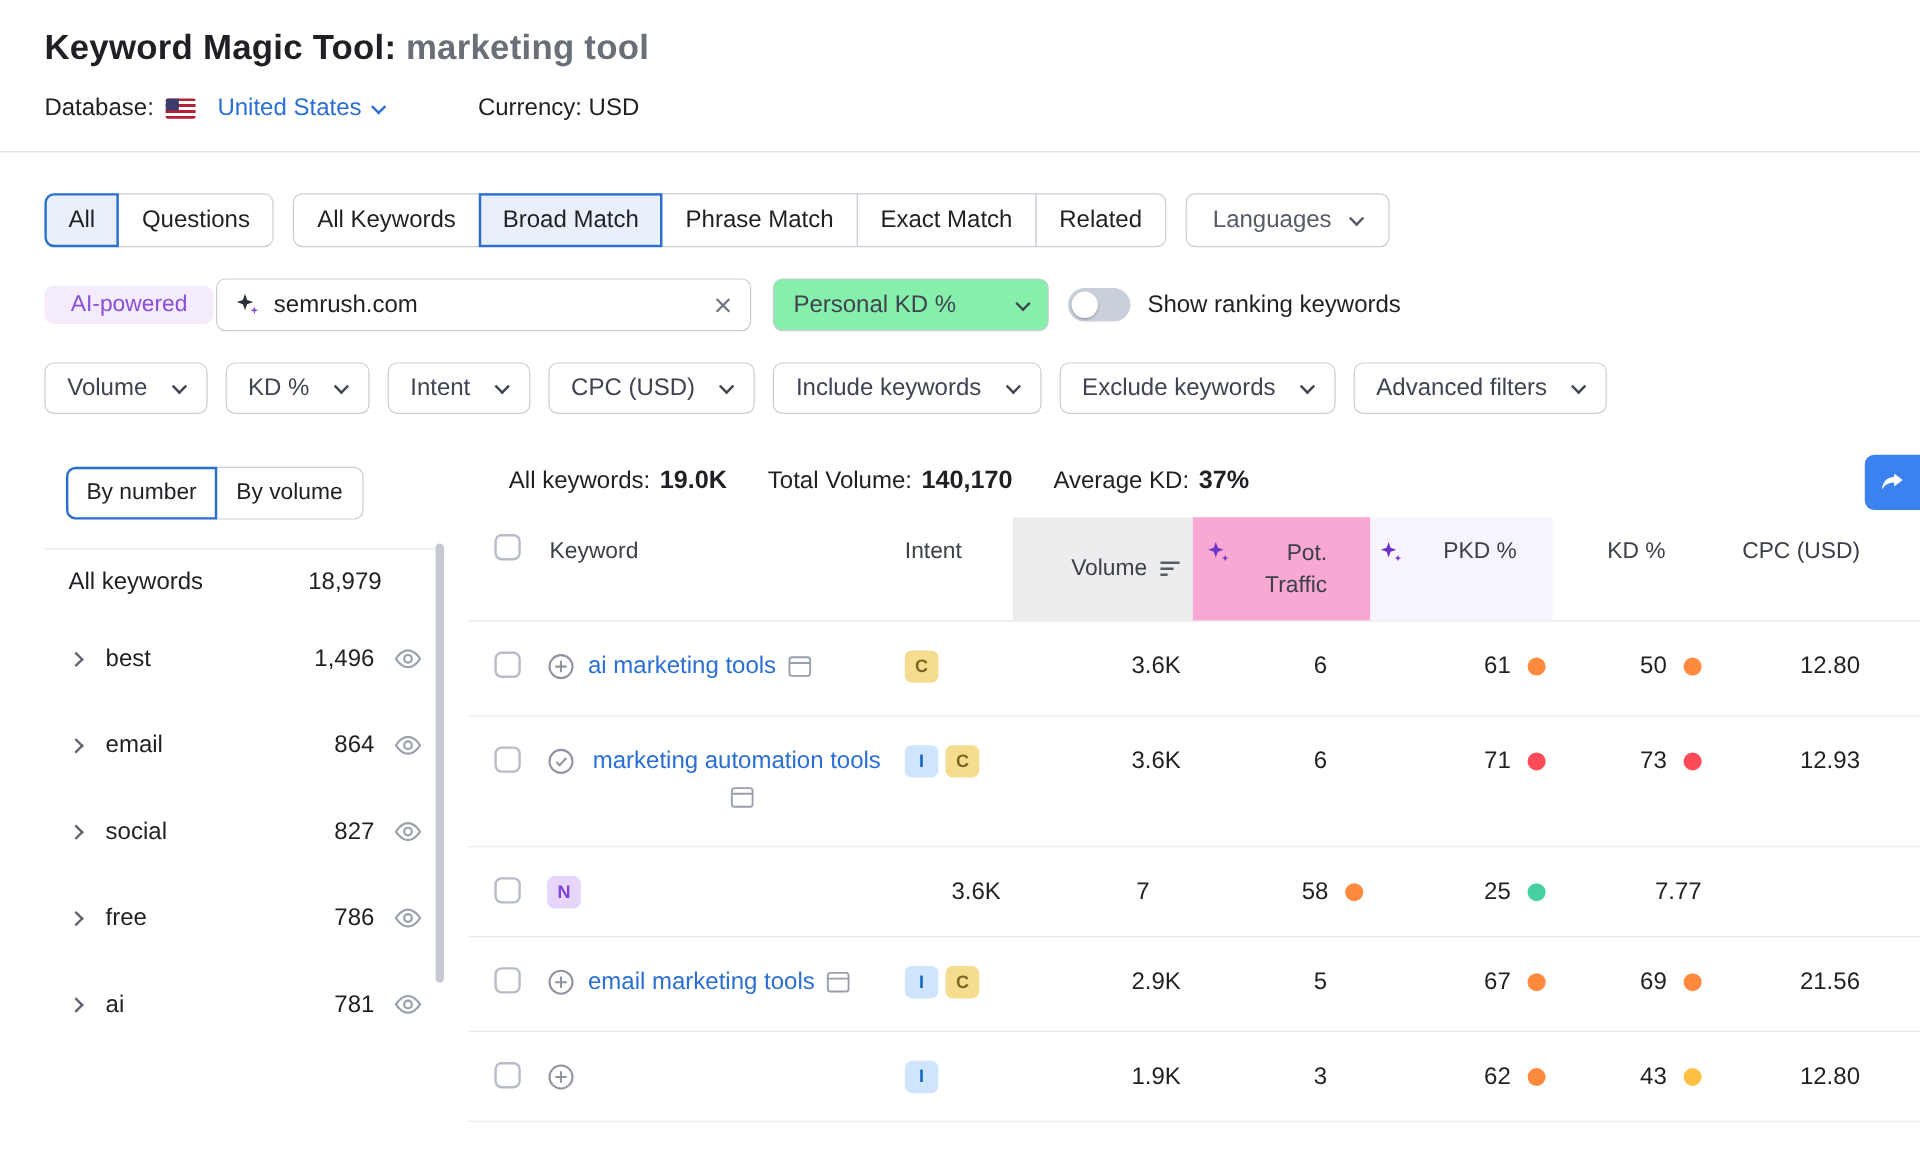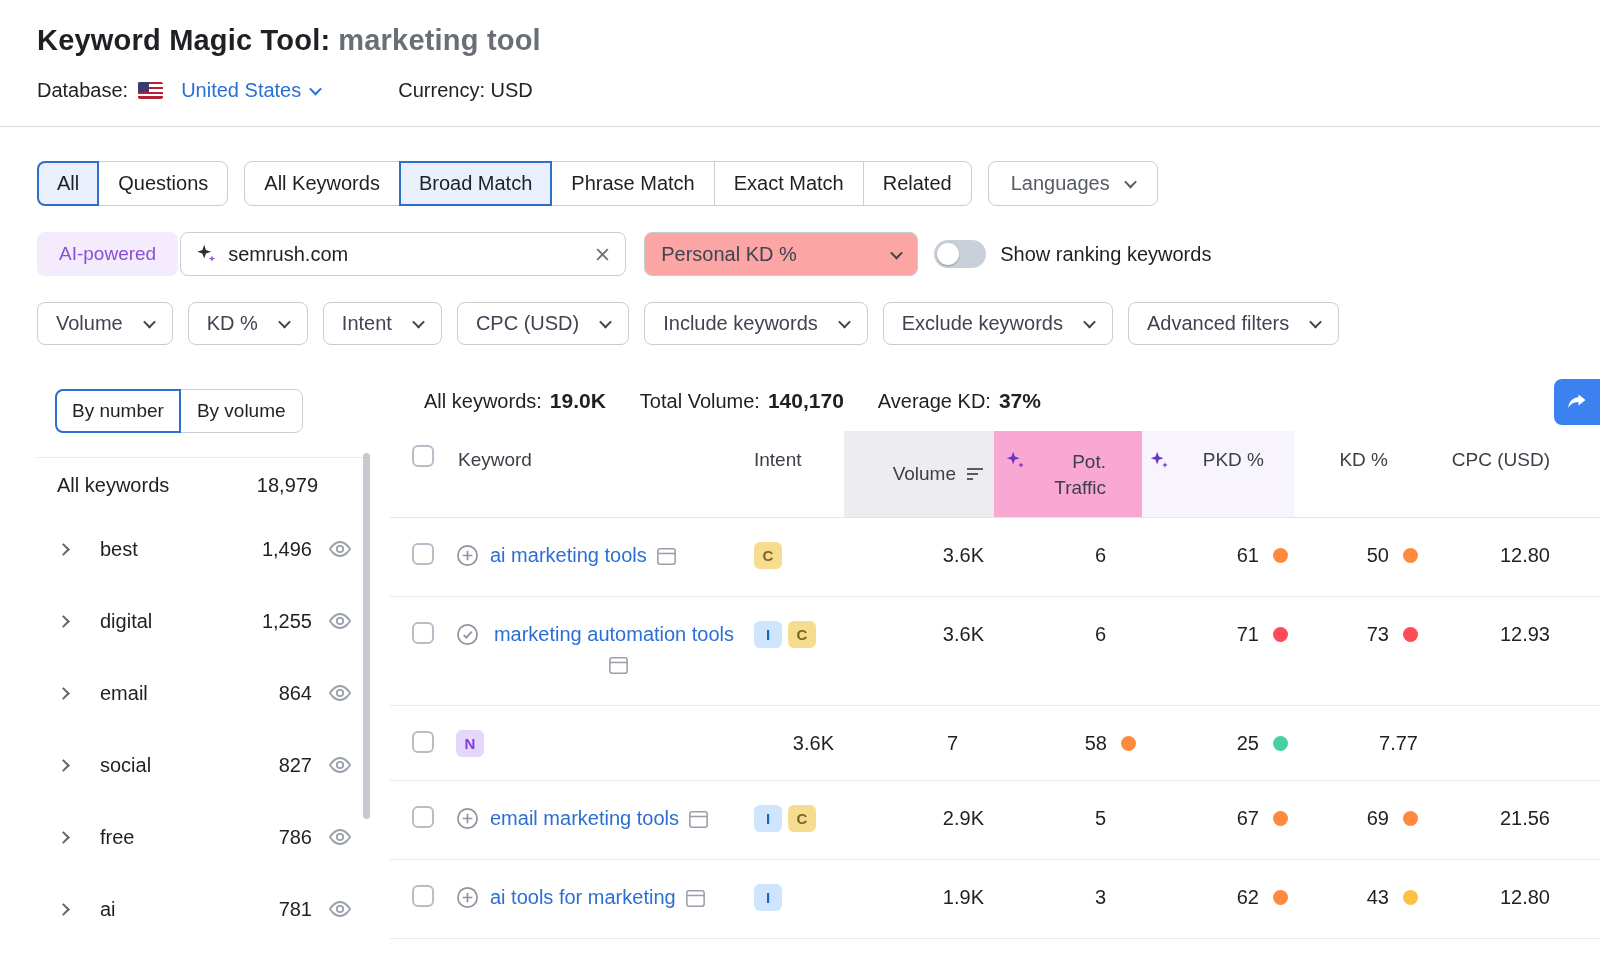--- a/index.html
+++ b/index.html
@@ -35,28 +35,28 @@
     padding:10px 19px; margin-left:-1px; cursor:pointer; position:relative; }
   .tab:first-child { border-radius:8px 0 0 8px; margin-left:0; }
   .tab:last-child { border-radius:0 8px 8px 0; }
   .tab:only-child { border-radius:8px; }
   .tab-active { border:2px solid #2a6ed0; background:#e9f0fb; padding:9px 18px; z-index:1; }
   .languages-btn { font-family:inherit; font-size:20px; color:#565b66; background:#fff; border:1px solid #c9cdd6;
     border-radius:8px; padding:10px 22px; display:flex; align-items:center; gap:16px; cursor:pointer; }
 
   
   .search-row { display:flex; align-items:center; padding:26px 37px 0 37px; }
-  .ai-badge { height:44px; display:flex; align-items:center; padding:0 22px; background:#f4ebfd; color:#8a4fd8;
+  .ai-badge { height:32px; display:flex; align-items:center; padding:0 22px; background:#f4ebfd; color:#8a4fd8;
     font-size:19px; border-radius:8px; margin-right:2px; }
   .search-box { width:446px; height:44px; border:1px solid #c8ccd5; border-radius:8px; display:flex;
     align-items:center; padding:0 14px; gap:11px; background:#fff; }
   .search-box .q { flex:1; font-size:20px; color:#1f2024; }
   .clear-btn { cursor:pointer; display:flex; align-items:center; }
-  .pkd-select { margin-left:18px; width:274px; height:44px; border:1px solid #c8ccd5; border-radius:8px;
-    background:#fca5a5; display:flex; align-items:center; justify-content:space-between; padding:0 16px;
+  .pkd-select { margin-left:18px; width:230px; height:44px; border:1px solid #c8ccd5; border-radius:8px;
+    background:#86efac; display:flex; align-items:center; justify-content:space-between; padding:0 16px;
     font-family:inherit; font-size:20px; color:#3f4450; cursor:pointer; }
   .toggle { margin-left:16px; width:52px; height:28px; border-radius:14px; background:#cad0da; position:relative;
     cursor:pointer; flex:0 0 auto; }
   .toggle::after { content:""; position:absolute; left:3px; top:3px; width:22px; height:22px; border-radius:50%;
     background:#fff; box-shadow:0 1px 2px rgba(0,0,0,.3); }
   .toggle-label { margin-left:14px; font-size:20px;text-align:center; }
 
   
   .filters-row { display:flex; align-items:center; gap:15px; padding:26px 37px 0 37px; }
   .filter-btn { font-family:inherit; font-size:20px; color:#3f4450; background:#fff; border:1px solid #c8ccd5;
@@ -69,21 +69,21 @@
   .sidebar { width:327px; flex:0 0 auto; position:relative; padding-top:18px; }
   .seg { display:flex; margin-left:18px; }
   .seg-btn { font-family:inherit; font-size:19px; color:#1f2024; background:#fff; border:1px solid #c9cdd6;
     padding:10px 16px; margin-left:-1px; cursor:pointer; }
   .seg-btn:first-child { border-radius:8px 0 0 8px; margin-left:0; }
   .seg-btn:last-child { border-radius:0 8px 8px 0; }
   .seg-active { border:2px solid #2a6ed0; background:#fff; padding:9px 15px; z-index:1; position:relative; }
   .all-kw-row { margin-top:24px; border-top:1px solid #e8e9ec; height:56px; display:flex; align-items:center;
     justify-content:space-between; padding:0 46px 0 20px; font-size:20px; }
   .kg-row { height:72px; display:flex; align-items:center; padding:0 12px 0 22px; cursor:pointer; color:#60656e; }
-  .kg-label { margin-left:32px; font-size:20px; color:#1f2024; }
+  .kg-label { margin-left:20px; font-size:20px; color:#1f2024; }
   .kg-count { margin-left:auto; font-size:20px; color:#1f2024; }
   .kg-eye { margin-left:16px; display:flex; align-items:center; }
   .side-scrollbar { position:absolute; right:-6px; top:82px; width:7px; height:366px; border-radius:4px;
     background:#c6c9cf; }
 
   
   .results { flex:1; min-width:0; margin-left:26px; }
   .summary-bar { display:flex; align-items:center; padding:18px 0 18px 34px; font-size:20px; position:relative; }
   .sum-pair { margin-right:34px; }
   .sum-pair b { margin-left:8px; font-size:21px; }
@@ -251,31 +251,20 @@
     <span class="kg-label">best</span>
     <span class="kg-count">1,496</span>
     <span class="kg-eye">
       <svg width="24" height="24" viewBox="0 0 24 24" fill="none" stroke="#9aa0ab" stroke-width="1.8">
         <path d="M2 12s4-7 10-7 10 7 10 7-4 7-10 7S2 12 2 12z"></path>
                 <circle cx="12" cy="12" r="3.2"></circle>
       </svg>
     </span>
   </div>
 
-  <div class="kg-row">
-    <span class="chev chev-right"></span>
-    <span class="kg-label">digital</span>
-    <span class="kg-count">1,255</span>
-    <span class="kg-eye">
-      <svg width="24" height="24" viewBox="0 0 24 24" fill="none" stroke="#9aa0ab" stroke-width="1.8">
-        <path d="M2 12s4-7 10-7 10 7 10 7-4 7-10 7S2 12 2 12z"></path>
-                <circle cx="12" cy="12" r="3.2"></circle>
-      </svg>
-    </span>
-  </div>
 
   <div class="kg-row">
     <span class="chev chev-right"></span>
     <span class="kg-label">email</span>
     <span class="kg-count">864</span>
     <span class="kg-eye">
       <svg width="24" height="24" viewBox="0 0 24 24" fill="none" stroke="#9aa0ab" stroke-width="1.8">
         <path d="M2 12s4-7 10-7 10 7 10 7-4 7-10 7S2 12 2 12z"></path>
                 <circle cx="12" cy="12" r="3.2"></circle>
       </svg>
@@ -500,24 +489,20 @@
       <span class="checkbox"></span>
     </div>
     <div class="cell c-keyword">
       <span class="row-add">
         <svg width="23" height="23" viewBox="0 0 24 24" fill="none" stroke="#8f949e" stroke-width="1.8">
           <circle cx="12" cy="12" r="10"></circle>
                   <path d="M12 7v10M7 12h10"></path>
         </svg>
       </span>
 
-      <span class="kw-wrap"><a class="kw-link">ai tools for marketing</a><span class="serp"><svg width="21" height="19" viewBox="0 0 24 22" fill="none" stroke="#9aa0ab" stroke-width="1.8">
-                    <rect x="2" y="2" width="20" height="18" rx="2.5"></rect>
-                    <path d="M2 7.5h20"></path>
-                  </svg></span></span>
     </div>
     <div class="cell c-intent">
               <span class="badge badge-I">I</span>
             </div>
     <div class="cell c-num c-volume">1.9K</div>
     <div class="cell c-num c-pot">3</div>
     <div class="cell c-dotnum c-pkd">
       <span class="num">62</span>
       <span class="dot dot-orange"></span>
     </div>

